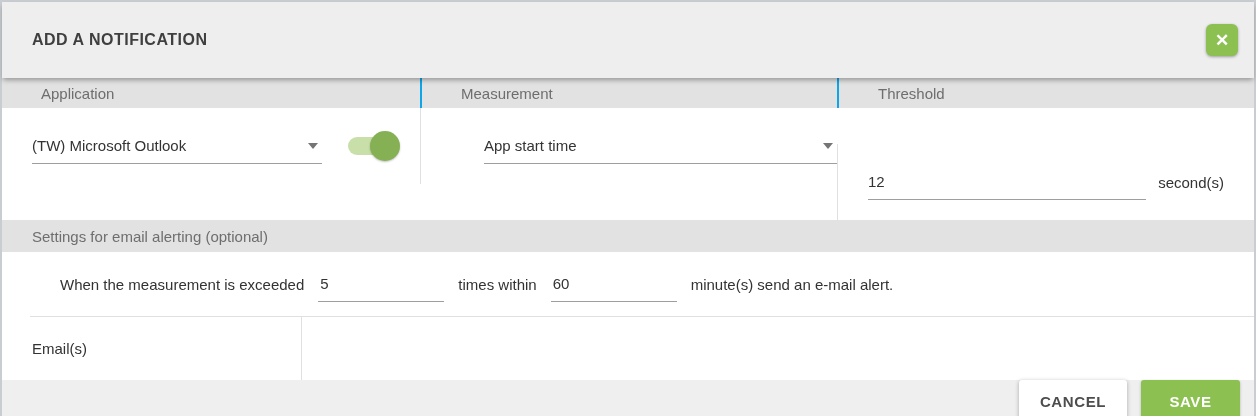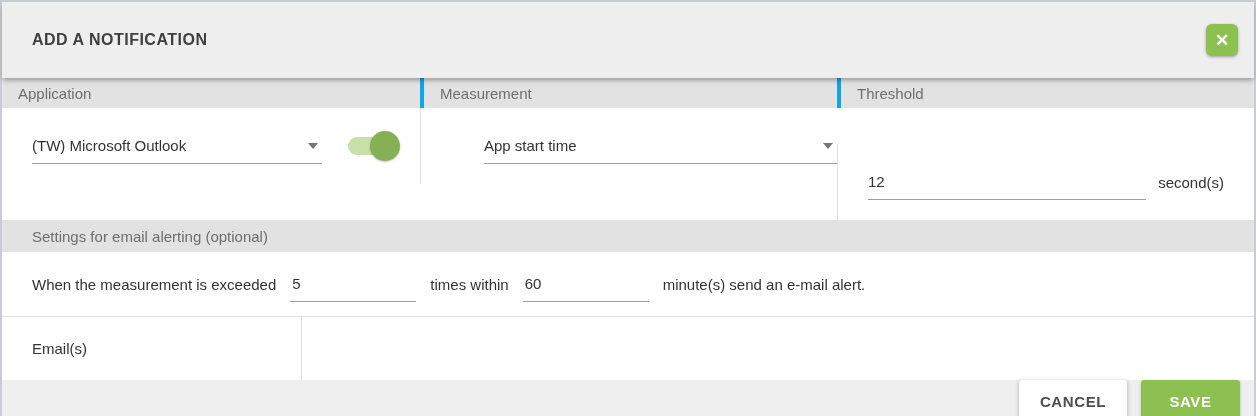--- a/index.html
+++ b/index.html
@@ -37,28 +37,28 @@
     cursor: pointer; user-select: none;
   }
   
   .columns { display: flex; flex: 0 0 98px; }
   .col { display: flex; flex-direction: column; }
   .col1 { width: 418px; }
   .col2 { width: 417px; }
   .col3 { flex: 1; }
   .col-label {
     height: 30px; background: #e2e2e2;
-    display: flex; align-items: center; padding-left: 16px;
+    display: flex; align-items: center; padding-left: 39px;
     font-size: 15px; color: #6e6e6e;
   }
   .col-input {
     height: 76px; background: #fff;
     display: flex; align-items: center; padding-left: 30px;
   }
-  .col2 .col-label, .col3 .col-label { border-left: 4px solid #0ea5e9; }
+  .col2 .col-label, .col3 .col-label { border-left: 2px solid #0ea5e9; }
   .col2 .col-input, .col3 .col-input { border-left: 1px solid #e0e0e0; }
   .select {
     display: flex; align-items: center; justify-content: space-between;
     height: 36px; border-bottom: 1px solid #9e9e9e;
     font-size: 15px; color: #333333; cursor: pointer;
   }
   .app-select { width: 290px; }
   .meas-select { width: 358px; margin-left: 33px; }
   .arrow {
     width: 0; height: 0;
@@ -91,21 +91,21 @@
   .section-strip {
     flex: 0 0 32px; background: #e2e2e2;
     display: flex; align-items: center; padding-left: 30px;
     font-size: 15px; color: #6e6e6e;
   }
   
   .sentence-row {
     flex: 0 0 65px; background: #fff;
     display: flex; align-items: center; padding-left: 30px;
     border-bottom: 1px solid #e0e0e0;
-    font-size: 15px; color: #333333;
+    font-size: 15px; color: #333333; margin-left: 28px;
   }
   .inline-field {
     width: 126px; height: 36px; margin: 0 14px;
     border-bottom: 1px solid #9e9e9e;
     display: flex; align-items: center;
     font-size: 15px; color: #333333; padding-left: 2px;
   }
   
   .email-row { flex: 0 0 63px; background: #fff; display: flex; }
   .email-label-cell {

